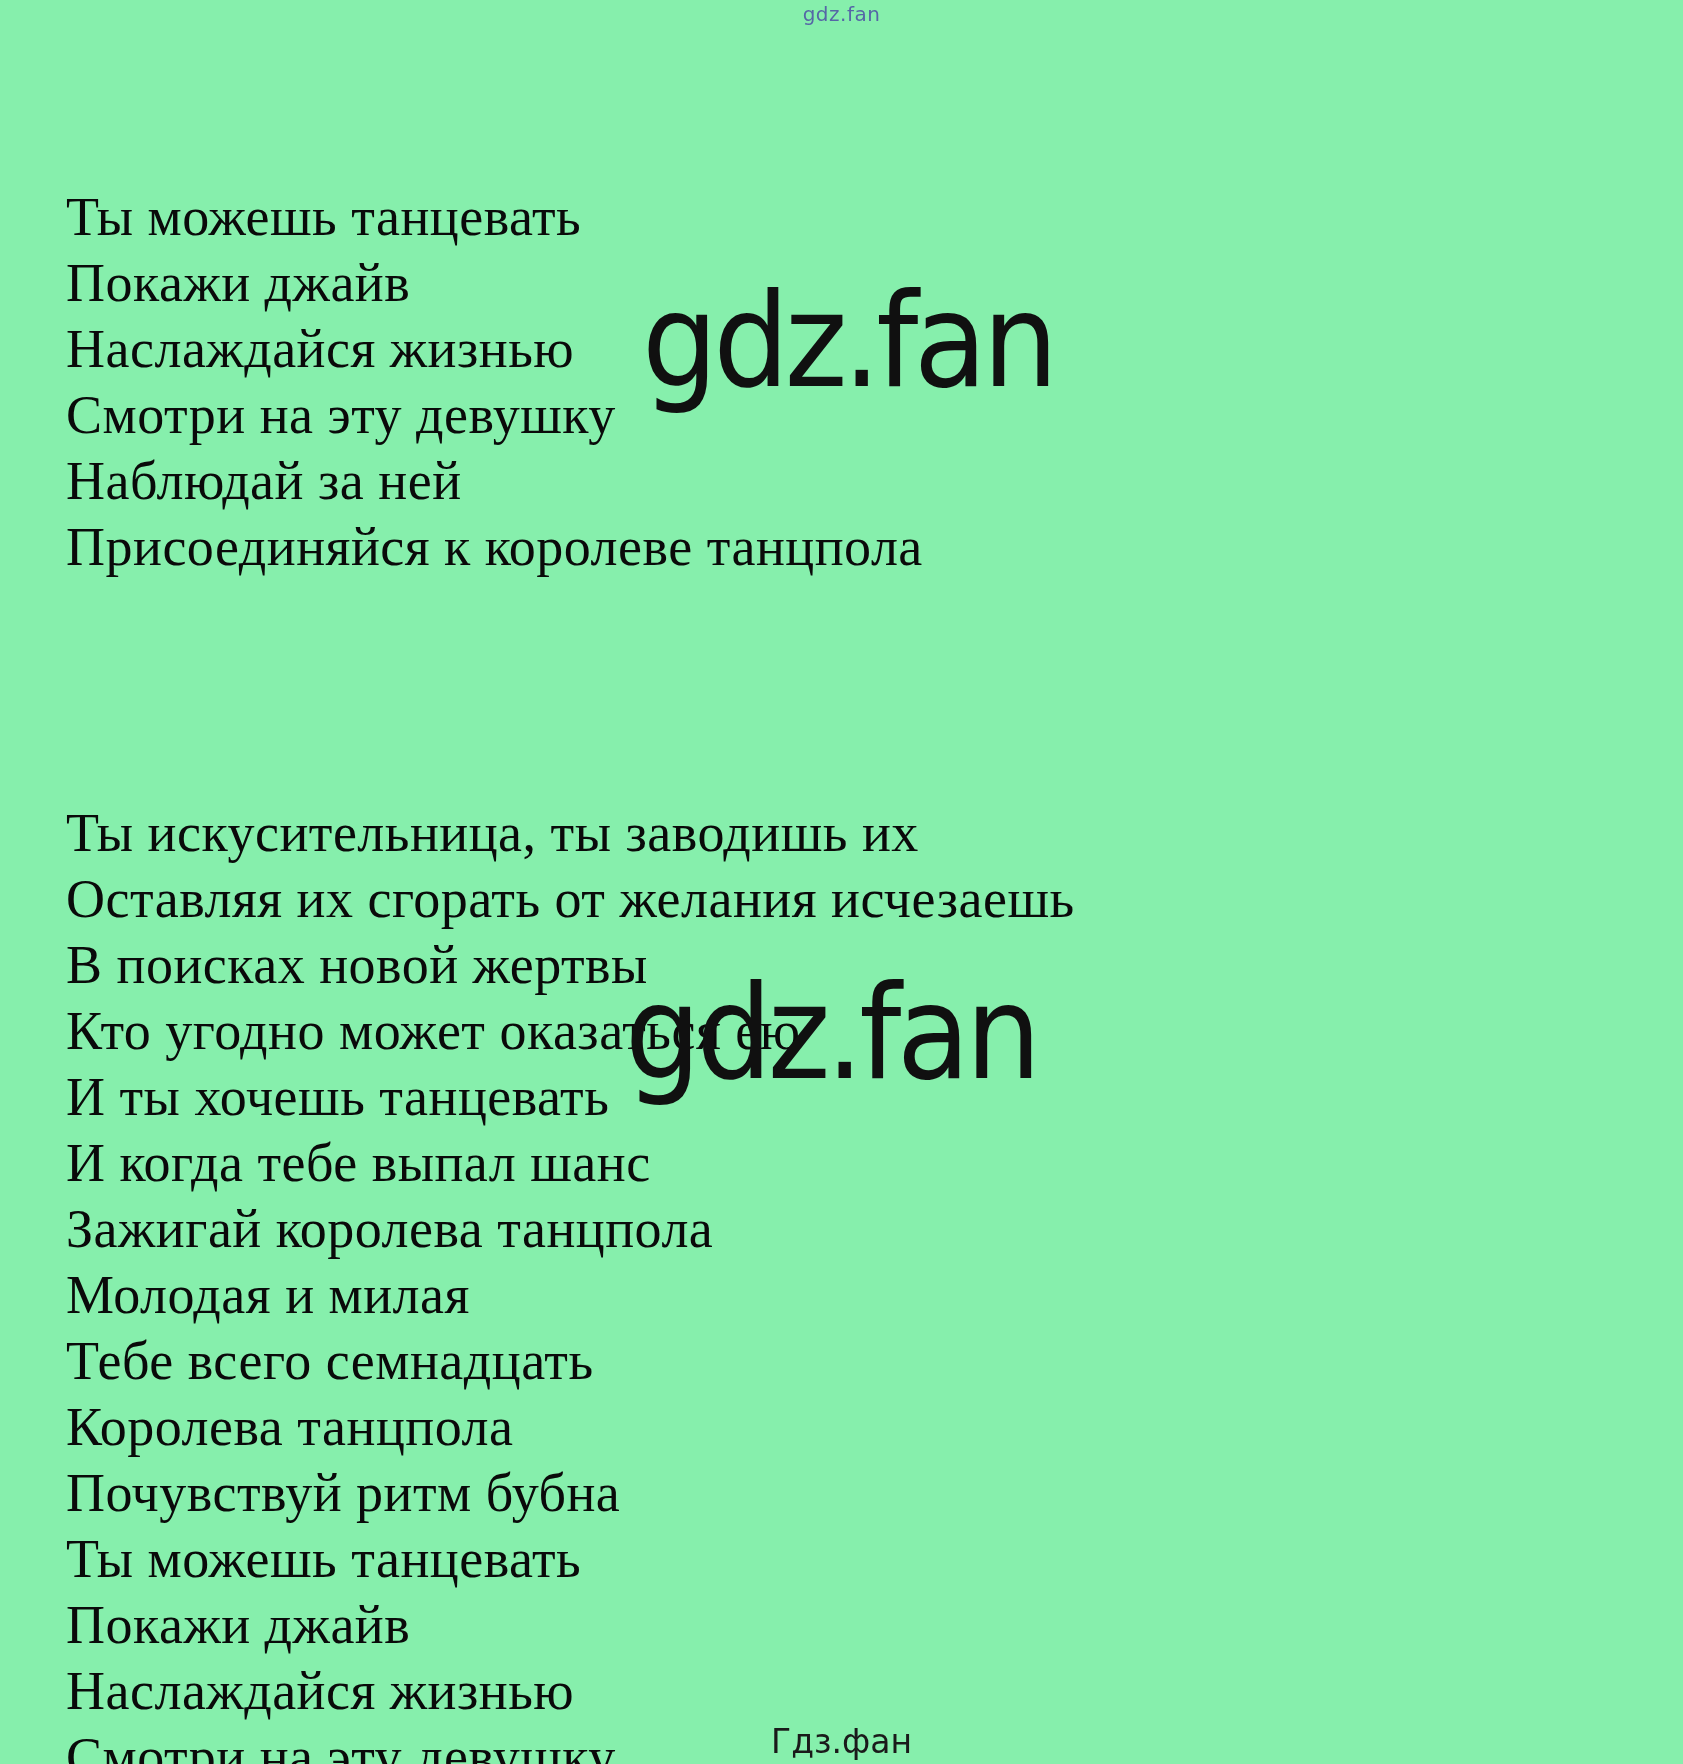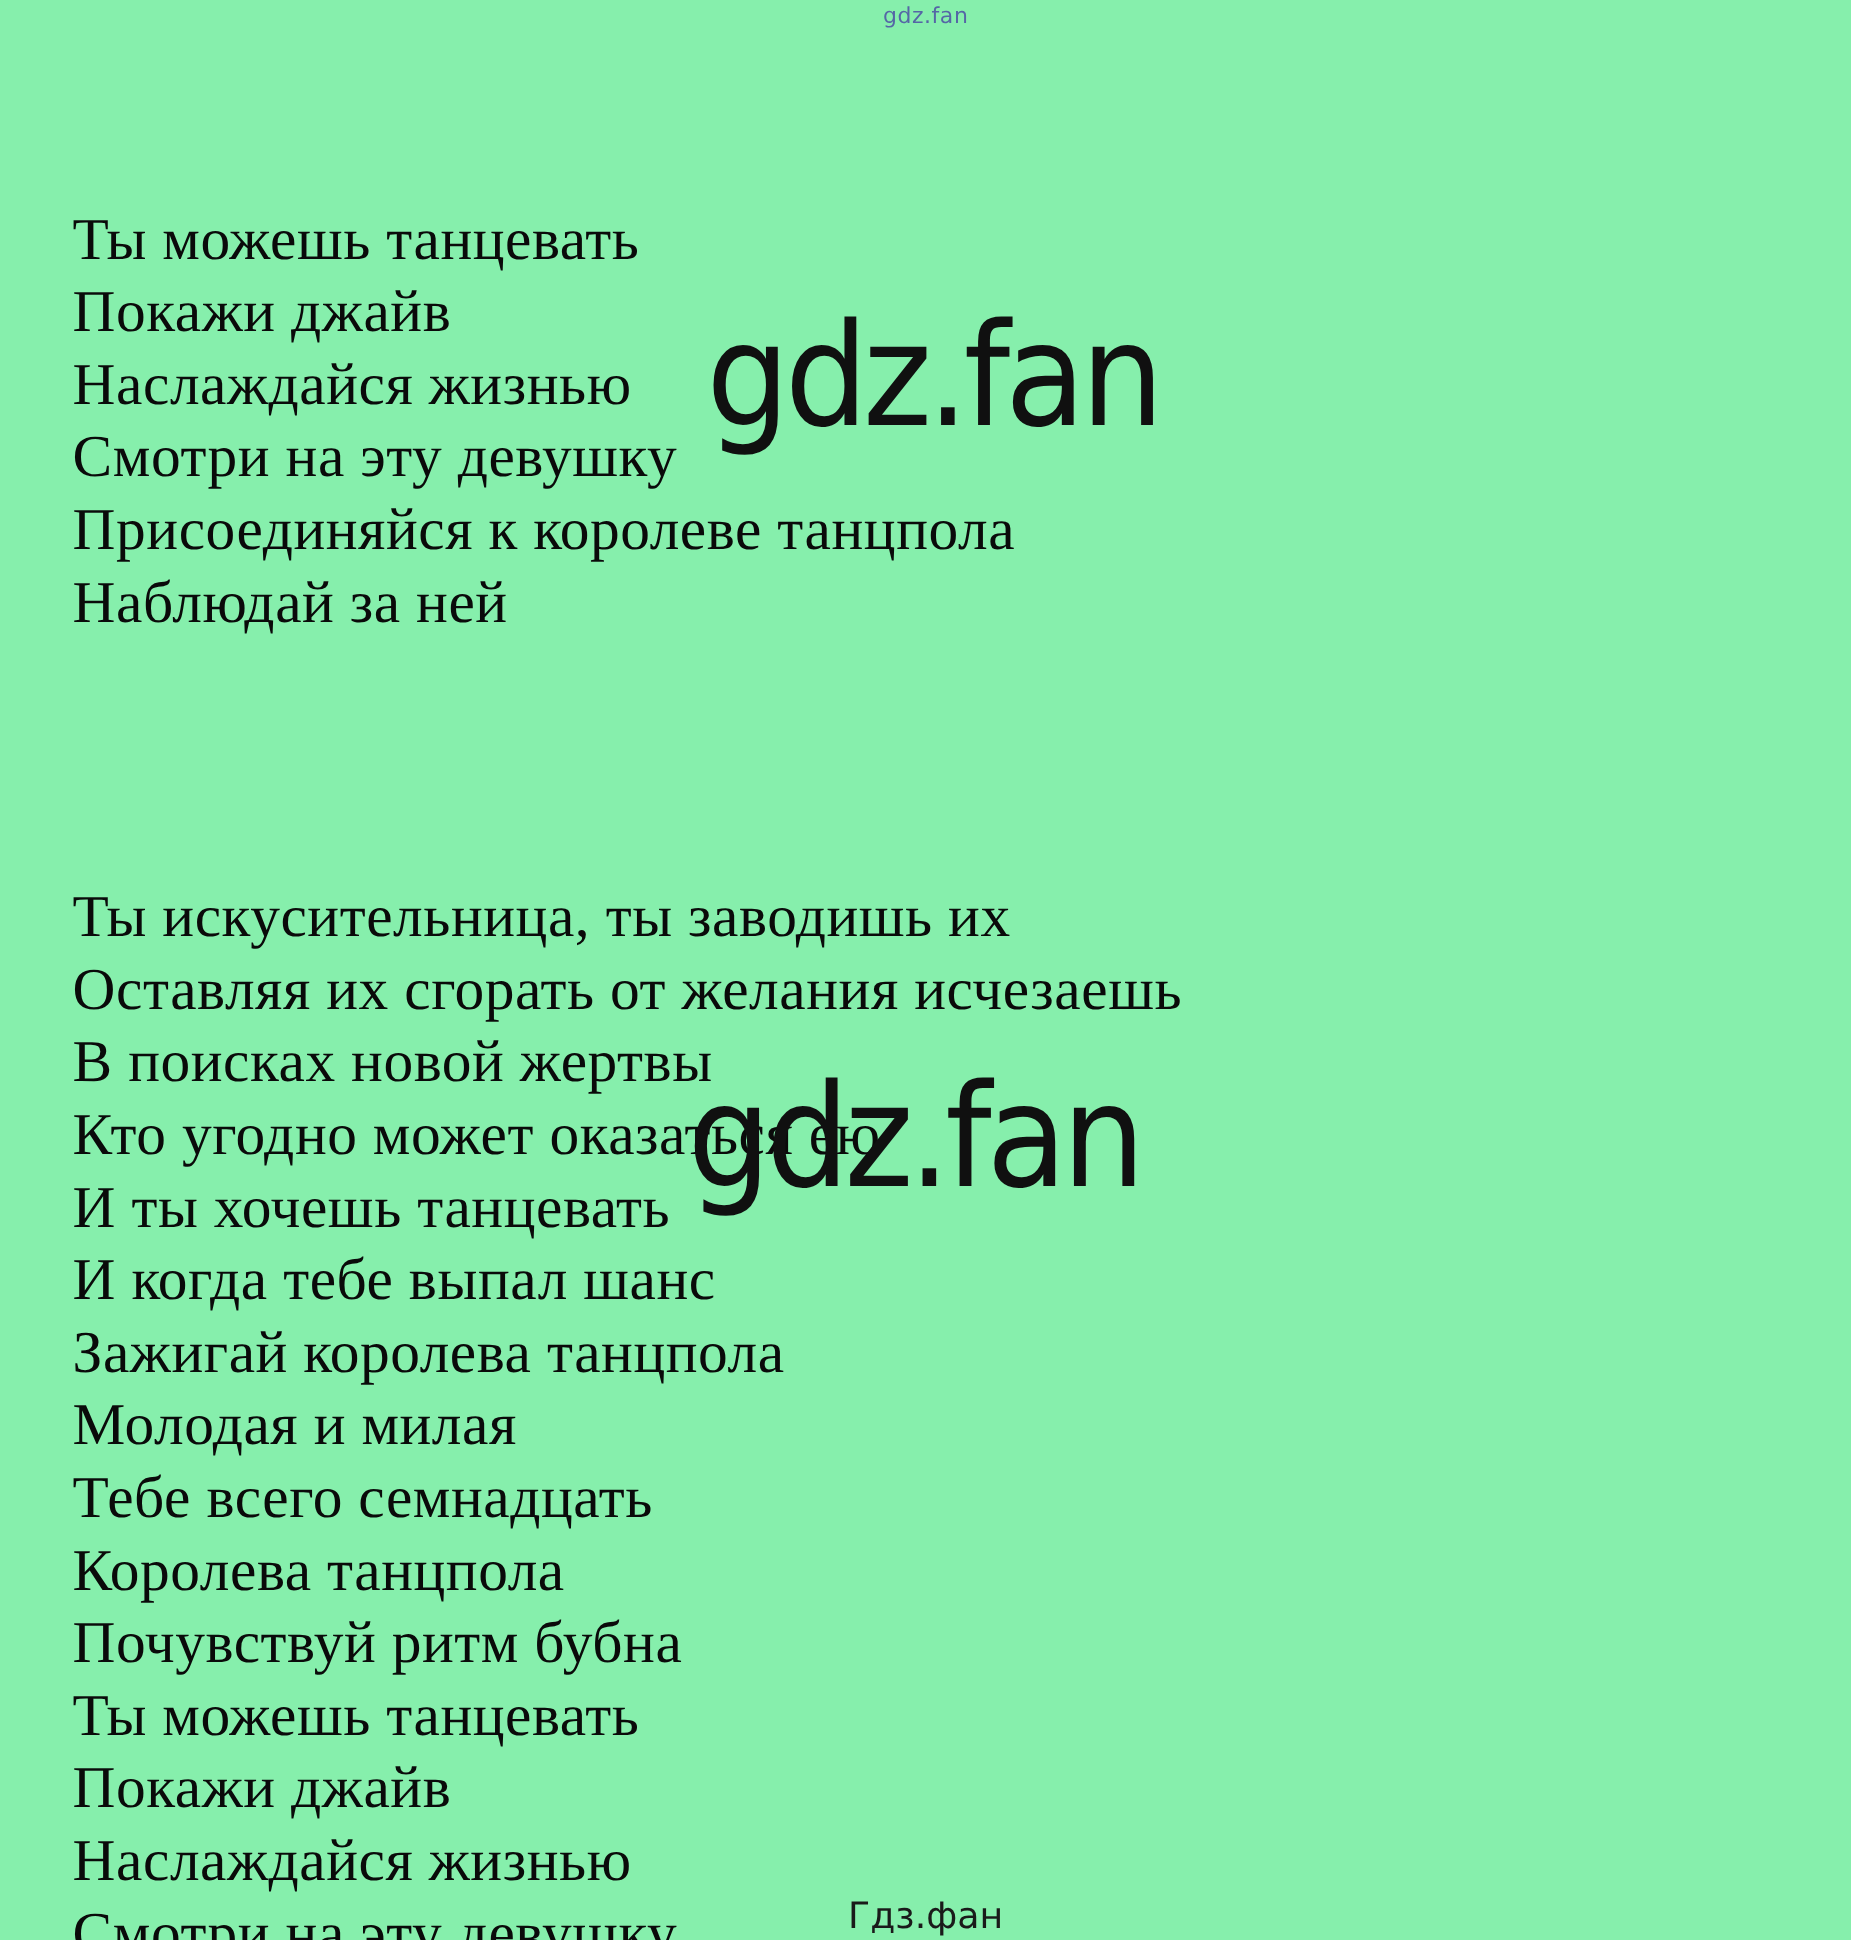--- a/index.html
+++ b/index.html
@@ -69,21 +69,21 @@
   }
 </style>
 </head>
 <body>
 
 <div class="page">
 
   <div class="top-watermark">gdz.fan</div>
 
   <div class="lyrics">
-    <div class="stanza"><div class="line">Ты можешь танцевать</div><div class="line">Покажи джайв</div><div class="line">Наслаждайся жизнью</div><div class="line">Смотри на эту девушку</div><div class="line">Присоединяйся к королеве танцпола</div><div class="line">Наблюдай за ней</div></div>
+    <div class="stanza"><div class="line">Ты можешь танцевать</div><div class="line">Покажи джайв</div><div class="line">Наслаждайся жизнью</div><div class="line">Смотри на эту девушку</div><div class="line">Наблюдай за ней</div><div class="line">Присоединяйся к королеве танцпола</div></div>
     <div class="stanza"><div class="line">Ты искусительница, ты заводишь их</div><div class="line">Оставляя их сгорать от желания исчезаешь</div><div class="line">В поисках новой жертвы</div><div class="line">Кто угодно может оказаться ею</div><div class="line">И ты хочешь танцевать</div><div class="line">И когда тебе выпал шанс</div><div class="line">Зажигай королева танцпола</div><div class="line">Молодая и милая</div><div class="line">Тебе всего семнадцать</div><div class="line">Королева танцпола</div><div class="line">Почувствуй ритм бубна</div><div class="line">Ты можешь танцевать</div><div class="line">Покажи джайв</div><div class="line">Наслаждайся жизнью</div><div class="line">Смотри на эту девушку</div></div>
   </div>
 
   <div class="big-watermark wm-1">gdz.fan</div>
 
   <div class="big-watermark wm-2">gdz.fan</div>
 
   <div class="footer">Гдз.фан</div>
 
 </div>

